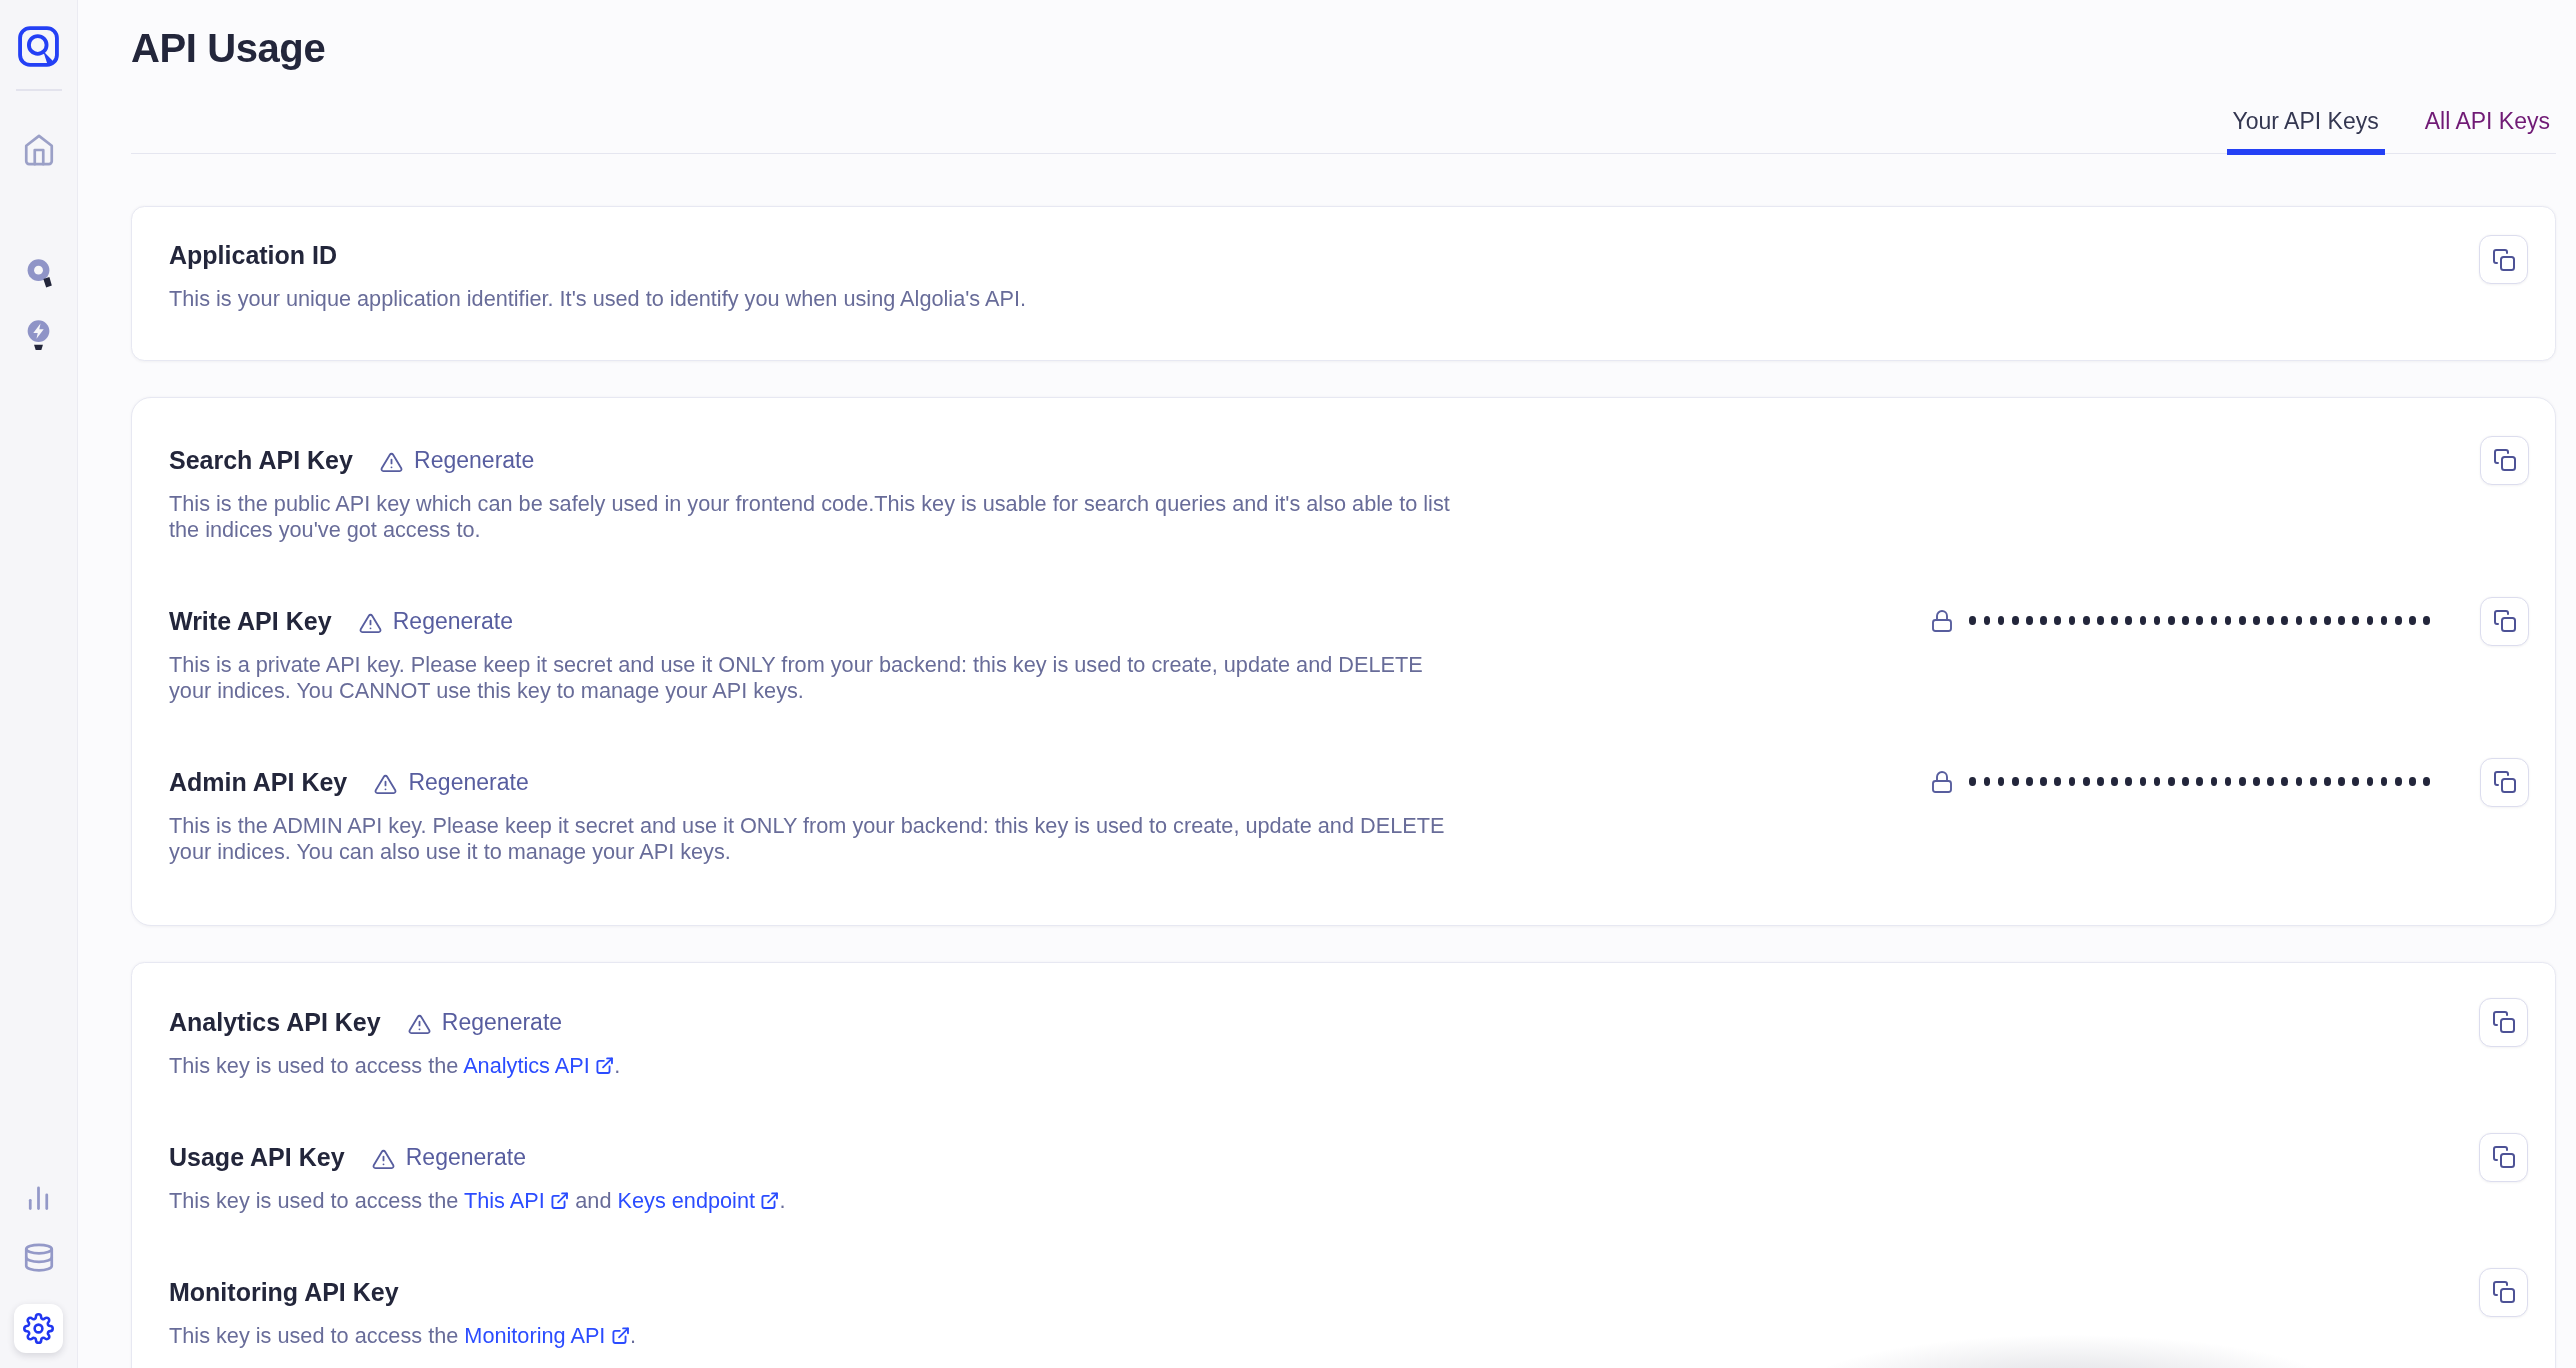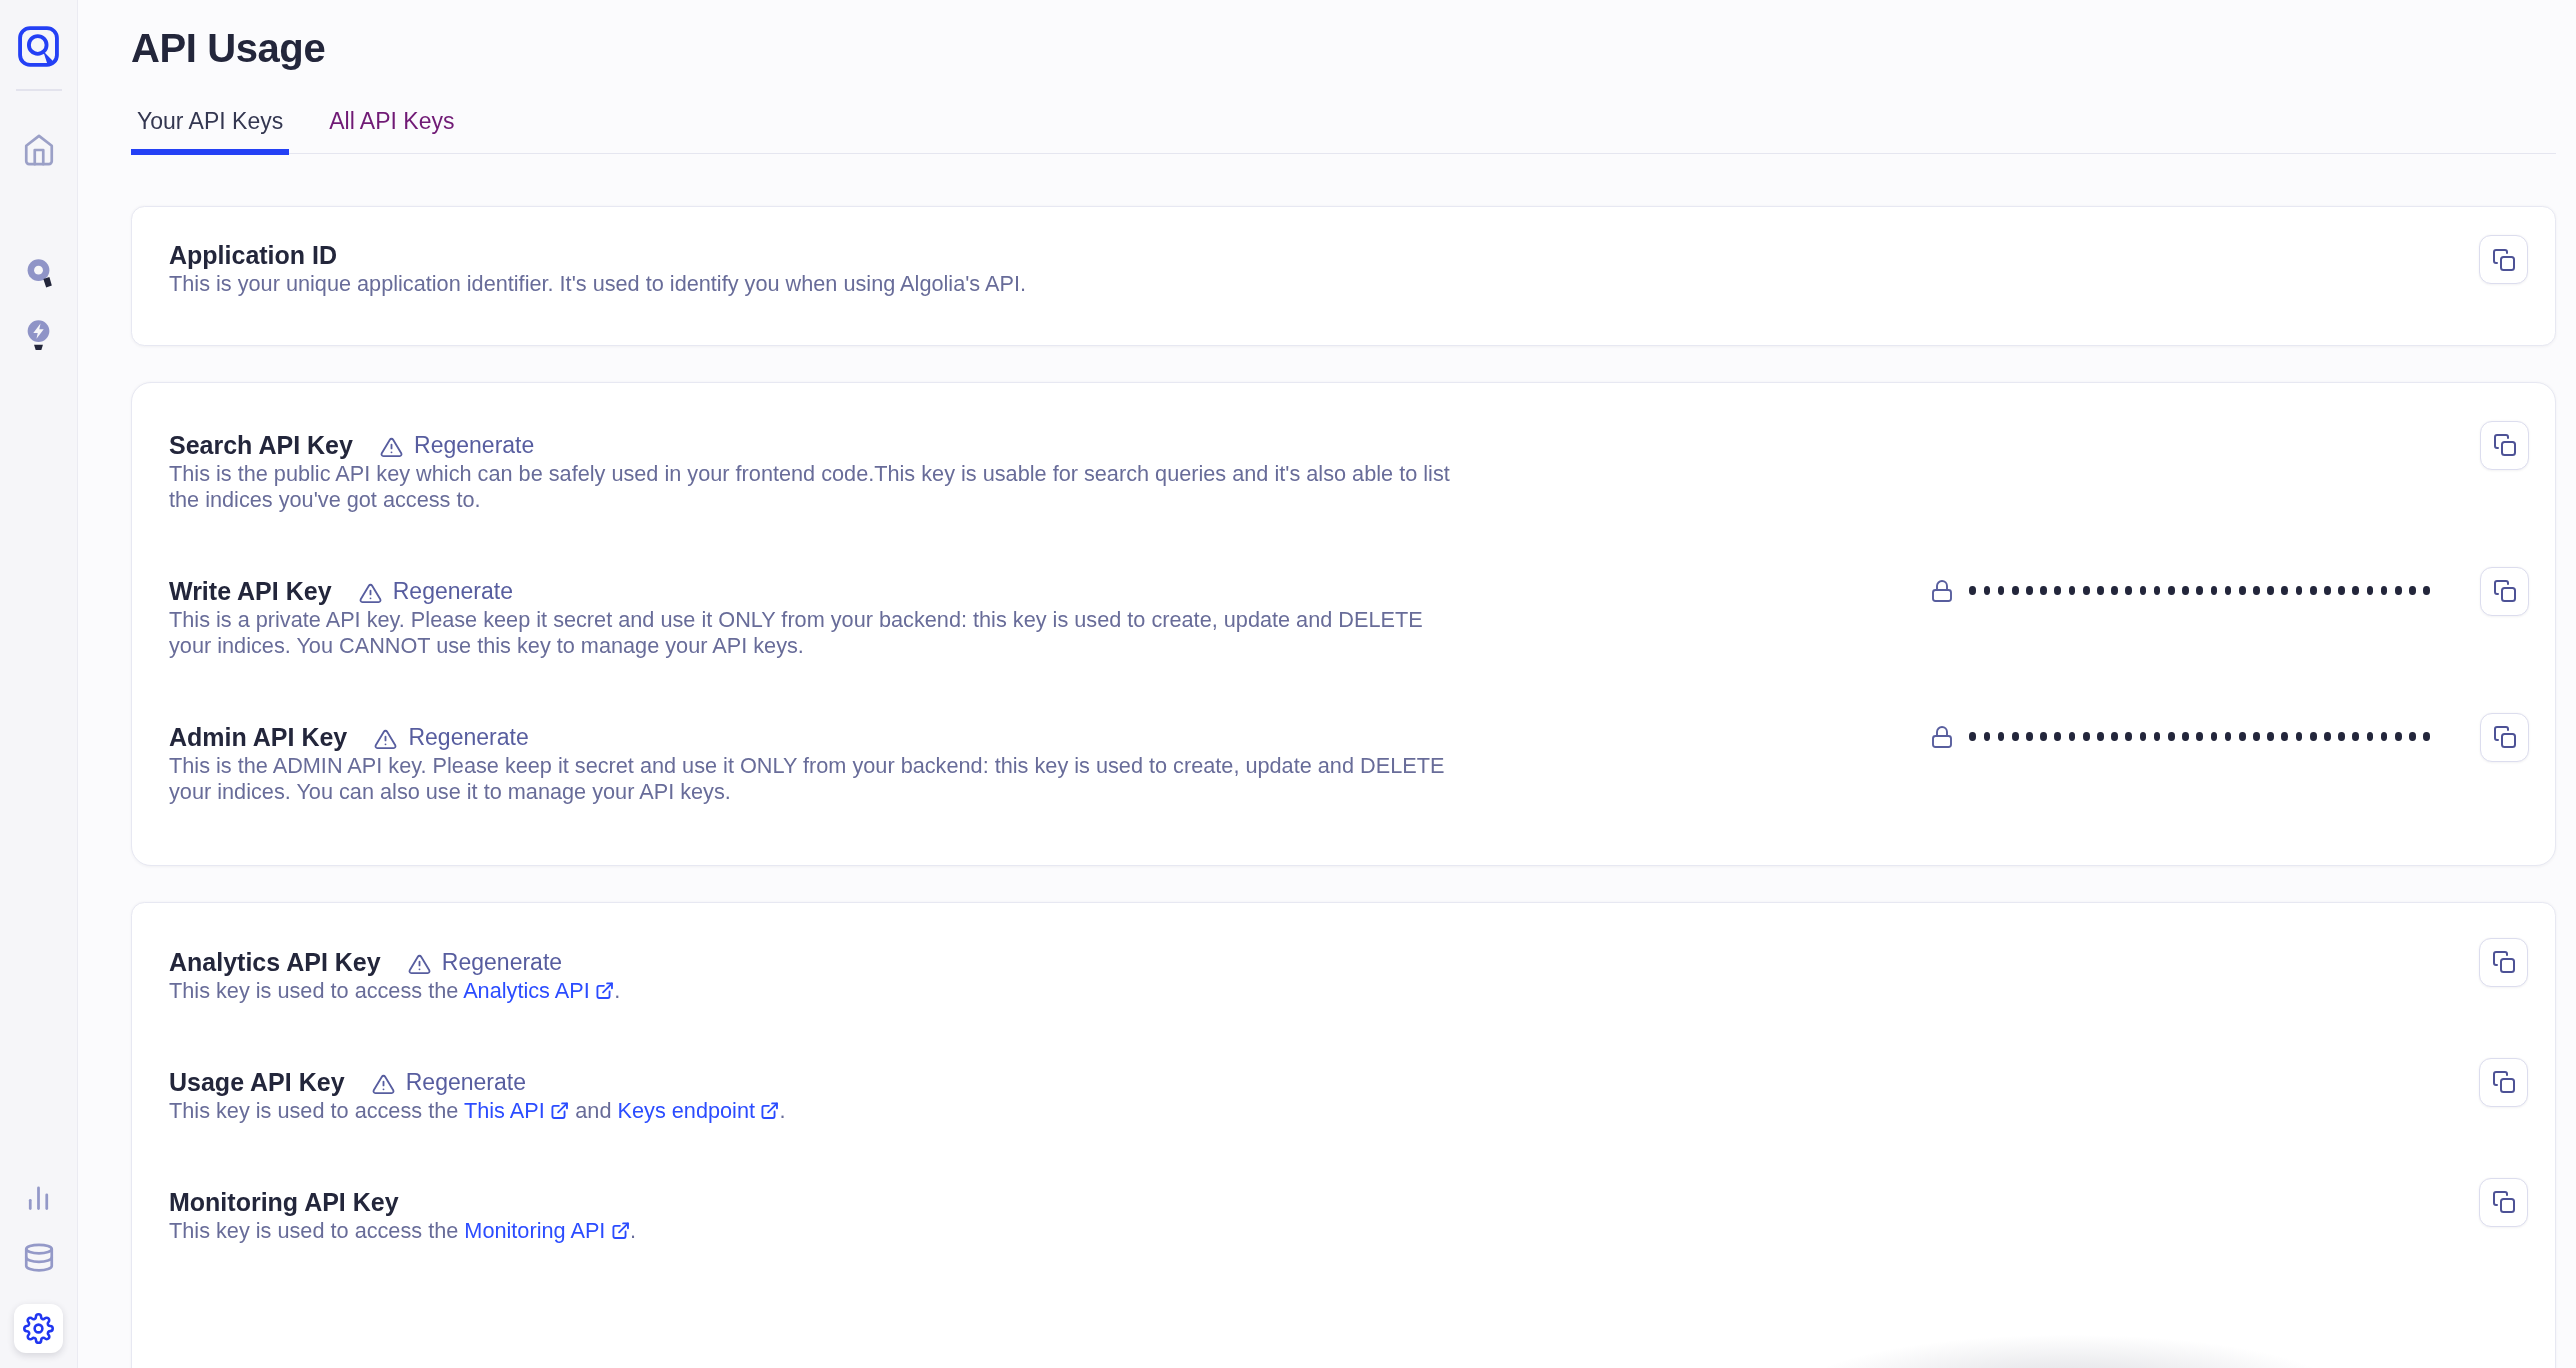--- a/index.html
+++ b/index.html
@@ -27,21 +27,21 @@
   .gear-tile{
     width:49px;height:49px;background:#fff;border-radius:12px;
     box-shadow:0 2.2px 7.5px rgba(35,38,59,.14);
     display:flex;align-items:center;justify-content:center;cursor:pointer;
   }
 
   
   .main{flex:1;padding:0 20px 0 53px;box-sizing:border-box;}
   h1.page-title{margin:27px 0 0;font-size:40px;line-height:43px;font-weight:700;letter-spacing:-0.4px;color:#23263b;}
 
-  .tabs{margin-top:37px;display:flex;gap:34px;border-bottom:1.5px solid #e5e6f0;}
+  .tabs{margin-top:37px;display:flex;gap:34px;border-bottom:1.5px solid #e5e6f0;justify-content:flex-end;}
   .tab{position:relative;font-size:23px;padding-bottom:18px;cursor:pointer;color:#701a75;background:none;border:none;font-family:inherit;}
   .tab.active{color:#343751;}
   .tab.active::after{content:"";position:absolute;left:0;right:0;bottom:-1.5px;height:5.2px;background:#2440f5;}
 
   .card{
     background:#fff;border:1.5px solid #e7e8f2;border-radius:13.4px;
     box-shadow:0 0.7px 3px rgba(35,38,59,.05);
     box-sizing:border-box;position:relative;
   }
   .card-app{margin-top:52px;padding:34px 27px 48px 37px;}
@@ -49,21 +49,21 @@
   .card-service{margin-top:36px;padding:45px 27px 164px 37px;}
 
   .key-section{position:relative;}
   .key-section + .key-section{margin-top:64px;}
   .key-head{display:flex;align-items:center;gap:27px;}
   .key-title{margin:0;font-size:25px;font-weight:700;color:#23263b;}
   .regen-btn{
     display:flex;align-items:flex-end;gap:11.2px;background:none;border:none;
     font-family:inherit;font-size:23px;color:#575d9f;cursor:pointer;padding:0;
   }
-  .desc{margin:1px 0 0;font-size:21.7px;line-height:26px;color:#686c99;max-width:1292px;}
+  .desc{margin:16px 0 0;font-size:21.7px;line-height:26px;color:#686c99;max-width:1292px;}
   .desc a{color:#2b4cff;text-decoration:none;cursor:pointer;}
   .ext-icon{display:inline-block;vertical-align:-2.2px;margin-left:5.2px;}
 
   .copy-btn{
     position:absolute;top:-10.5px;right:0;width:49px;height:49px;
     border:1.5px solid #dcddee;border-radius:12px;background:#fff;
     display:flex;align-items:center;justify-content:center;cursor:pointer;
     box-shadow:0 0.7px 2.2px rgba(35,38,59,.06);box-sizing:border-box;
   }
   .card-app .copy-btn{top:-6px;}

